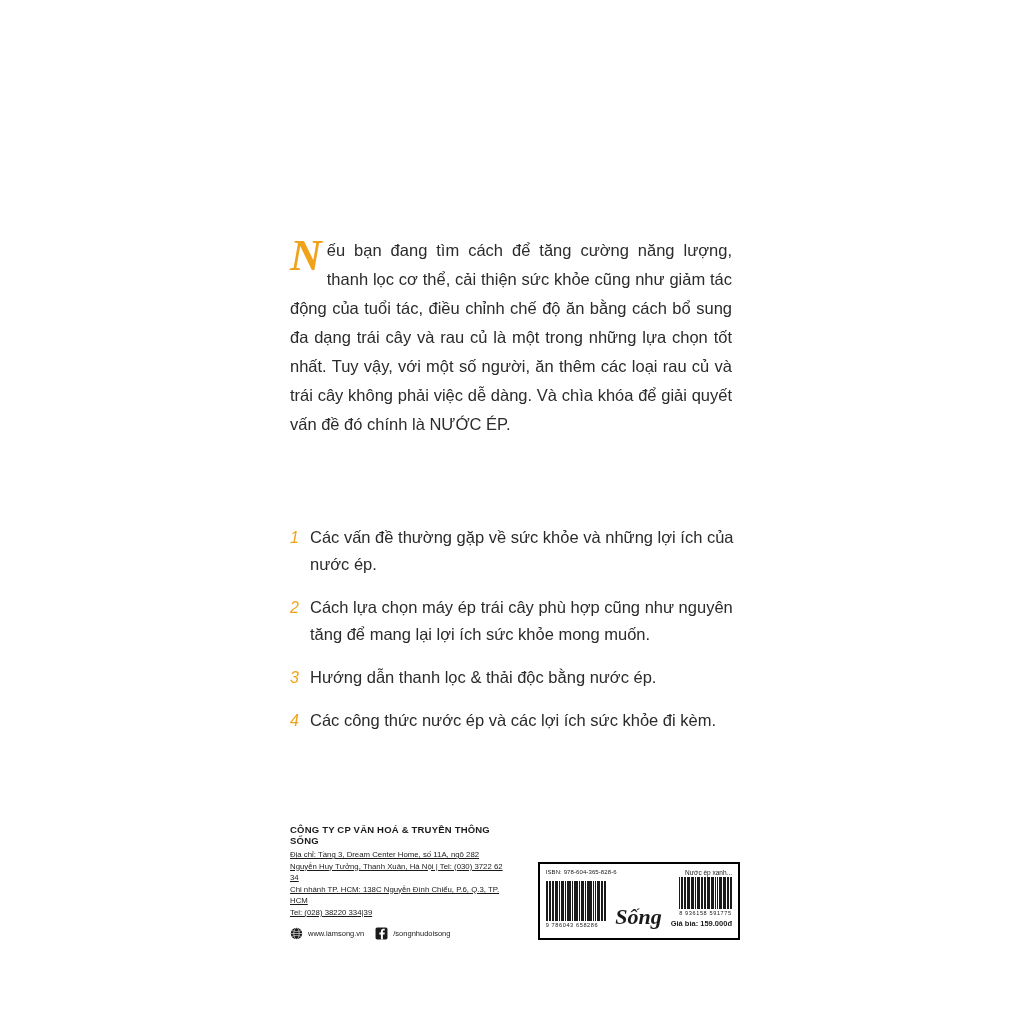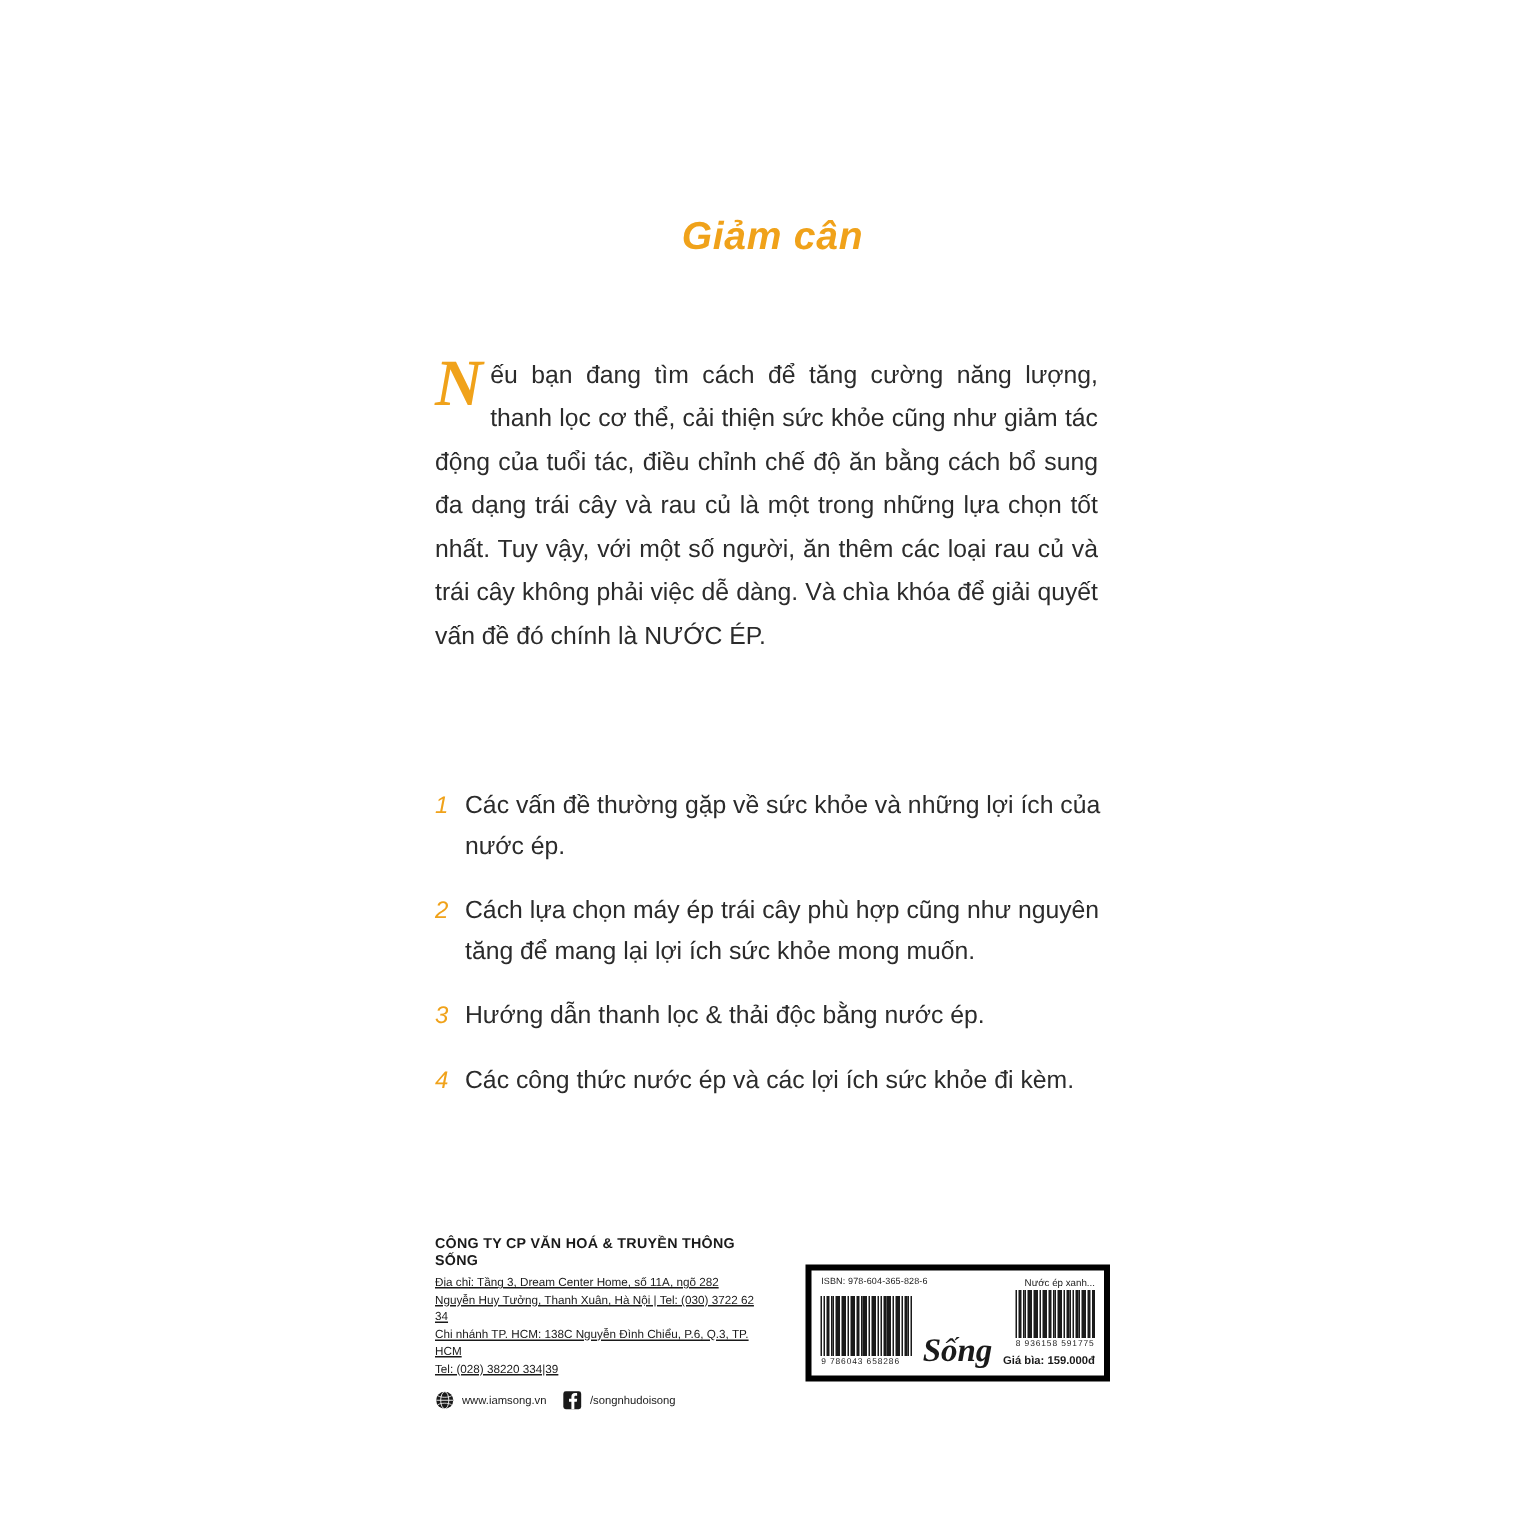--- a/index.html
+++ b/index.html
@@ -105,21 +105,21 @@
   }
 
   
   .footer {
     position: absolute;
     left: 290px;
     top: 824px;
     width: 450px;
     display: flex;
     justify-content: space-between;
-    align-items: center;
+    align-items: flex-end;
   }
   .publisher {
     width: 250px;
   }
   .pub-name {
     font-size: 9.5px;
     font-weight: bold;
     letter-spacing: 0.2px;
     color: #1a1a1a;
     margin-bottom: 3px;
@@ -142,21 +142,21 @@
   .social-text {
     font-size: 7.5px;
     color: #1a1a1a;
     margin-right: 6px;
   }
 
   
   .isbn-box {
     width: 228px;
     height: 78px;
-    border: 4px solid #000000;
+    border: 2px solid #000000;
     position: relative;
     box-sizing: border-box;
     padding: 5px 6px;
     margin-left: 28px;
   }
   .isbn-top {
     display: flex;
     justify-content: space-between;
     font-size: 6px;
     color: #1a1a1a;
@@ -217,21 +217,20 @@
     align-items: flex-end;
     justify-content: flex-end;
   }
 </style>
 </head>
 <body>
 
 <div class="page">
 
   <div class="heading">
-    <div class="line1">Giảm cân</div>
   </div>
 
   <div class="body-block">
     <p class="para first"><span class="dropcap">N</span><span>ếu bạn đang tìm cách để tăng cường năng lượng, thanh lọc cơ thể, cải thiện sức khỏe cũng như giảm tác động của tuổi tác, điều chỉnh chế độ ăn bằng cách bổ sung đa dạng trái cây và rau củ là một trong những lựa chọn tốt nhất. Tuy vậy, với một số người, ăn thêm các loại rau củ và trái cây không phải việc dễ dàng. Và chìa khóa để giải quyết vấn đề đó chính là NƯỚC ÉP.</span></p>
   </div>
 
   <div class="list">
     <div class="list-item">
       <div class="list-num">1</div>
       <div class="list-text">Các vấn đề thường gặp về sức khỏe và những lợi ích của nước ép.</div>

